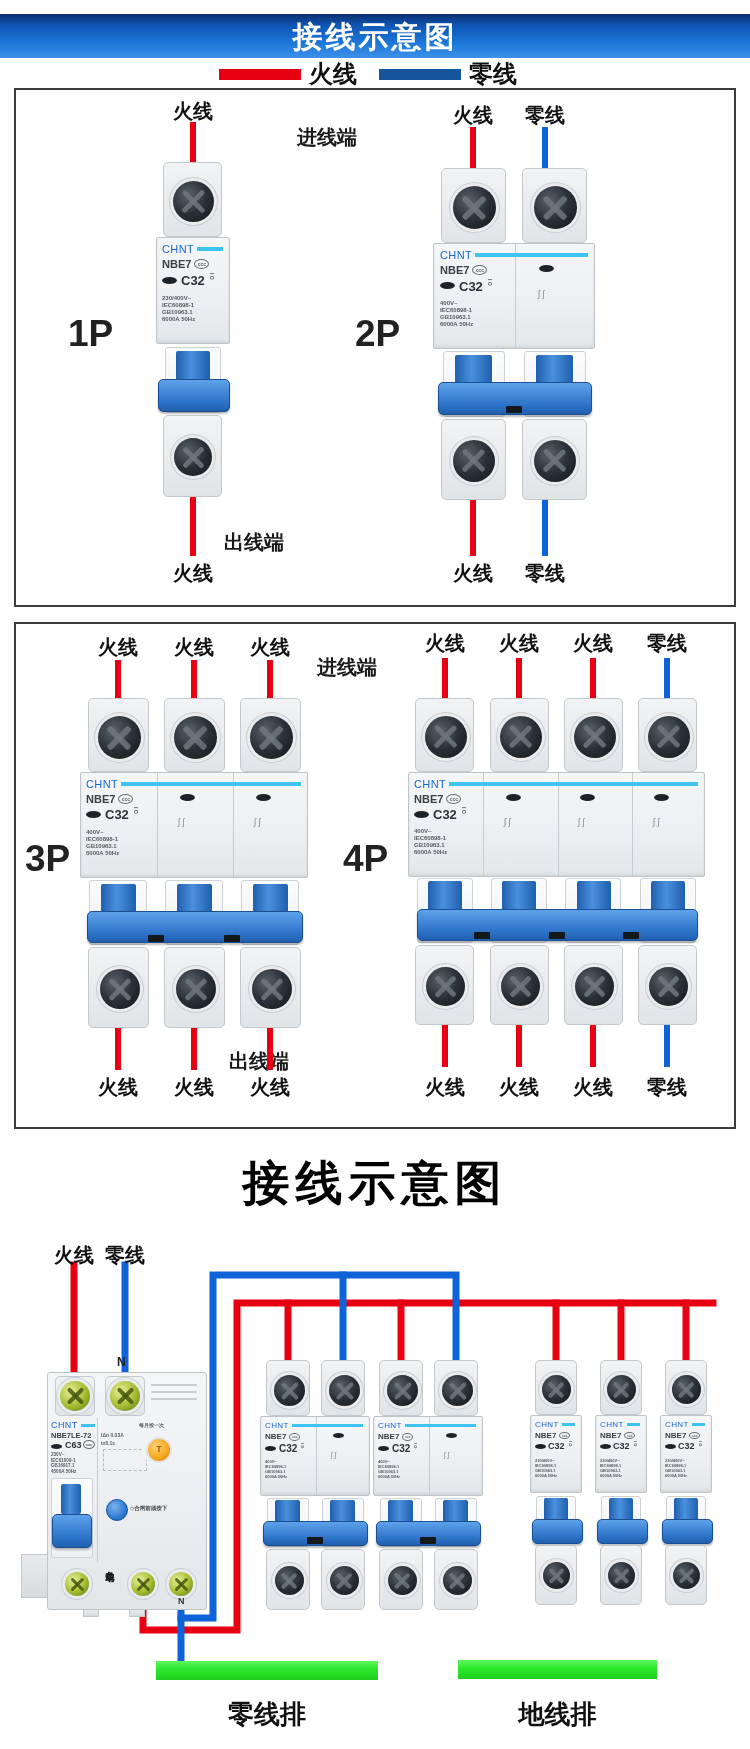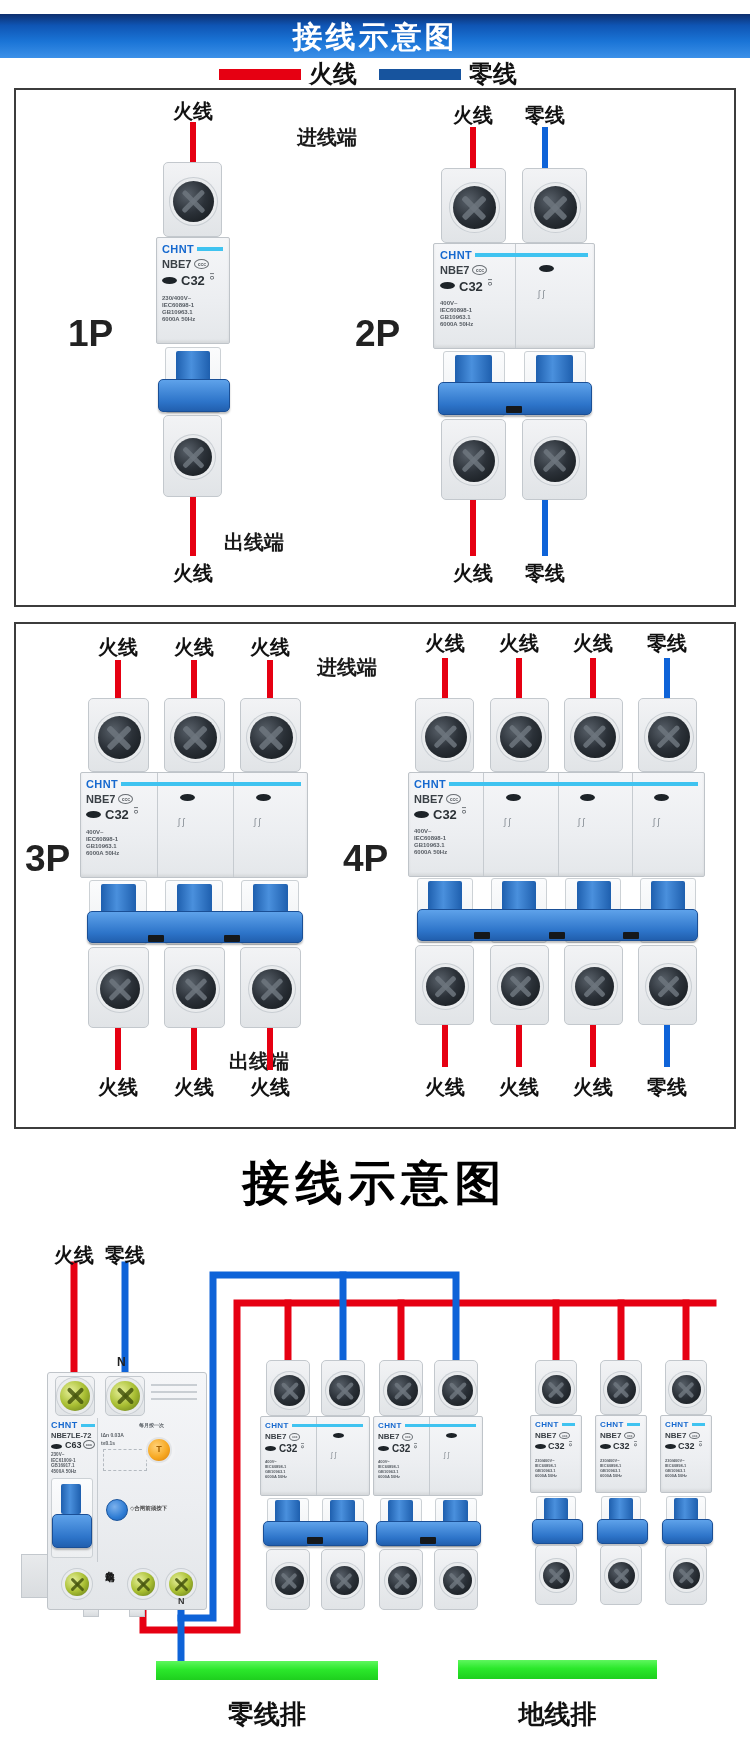--- a/index.html
+++ b/index.html
@@ -43,21 +43,21 @@
   .screw.green{background:radial-gradient(circle at 36% 34%,#e7f09b 0%,#a9bf33 52%,#5d7415 100%);}
   .scrbar{position:absolute;left:15%;top:44%;width:70%;height:13%;background:#6d757e;opacity:.85;border-radius:2px;}
   .screw.green .scrbar{background:#46560e;}
   .togzone{position:absolute;left:0;width:100%;}
   .recess{position:absolute;background:linear-gradient(180deg,#fbfcfd,#edeff1);border:1px solid #ccd1d5;border-radius:3px;box-sizing:border-box;}
   .shaft{position:absolute;background:linear-gradient(90deg,#1e5fae,#4a90dd 45%,#1e5fae);border-radius:2px;}
   .tip{position:absolute;background:linear-gradient(180deg,#5ea2ea 0%,#2d74c9 70%,#215fae 100%);
     border:1px solid #1a4f96;border-radius:5px;box-shadow:0 2px 2px rgba(0,0,0,.25);}
   .notch{position:absolute;background:#15181b;border-radius:1px;}
   .divider{position:absolute;top:0;height:100%;width:1px;background:#c6cbd0;}
-  .brand{color:var(--brand);font-weight:bold;letter-spacing:.4px;white-space:nowrap;}
+  .brand{color:var(--brand);font-weight:normal;letter-spacing:.4px;white-space:nowrap;}
   .cyanbar{background:var(--cyan);flex:1;}
   .brandrow{position:absolute;display:flex;align-items:center;gap:3px;}
   .model{font-weight:bold;color:#3a4046;white-space:nowrap;}
   .cccoval{border:1px solid #6a6f74;border-radius:50%;color:#565b60;text-align:center;font-weight:bold;box-sizing:border-box;}
   .oval{background:#1d2328;border-radius:50%;position:absolute;}
   .rating{font-weight:bold;color:#2c3237;white-space:nowrap;}
   .specline{color:#565c63;white-space:nowrap;font-weight:bold;}
   .squig{position:absolute;color:#838a91;white-space:nowrap;}
   .iostack{color:#4a5056;font-weight:bold;line-height:1;}
   

